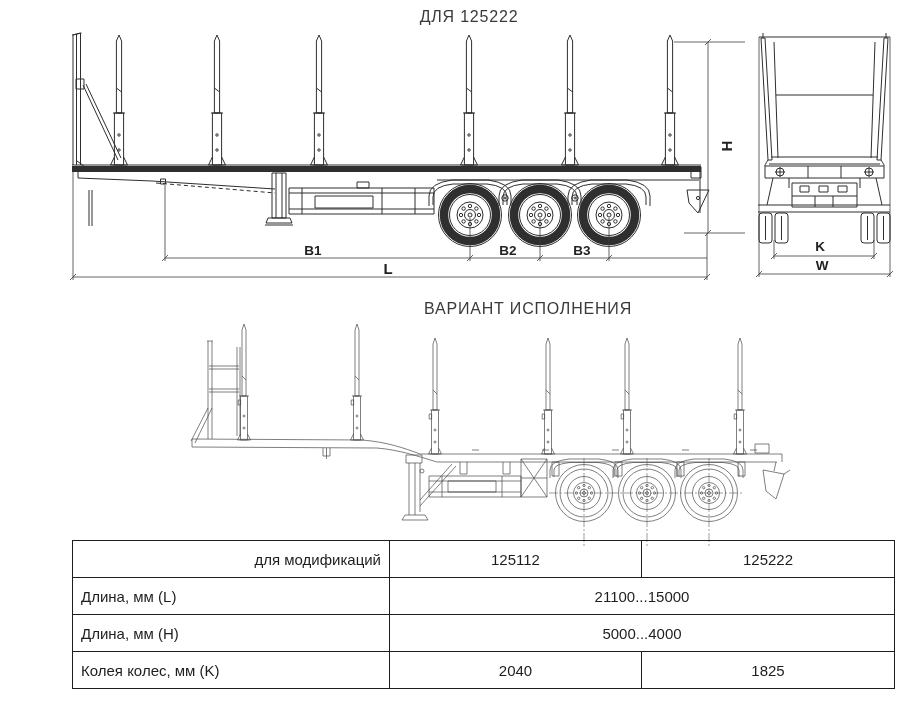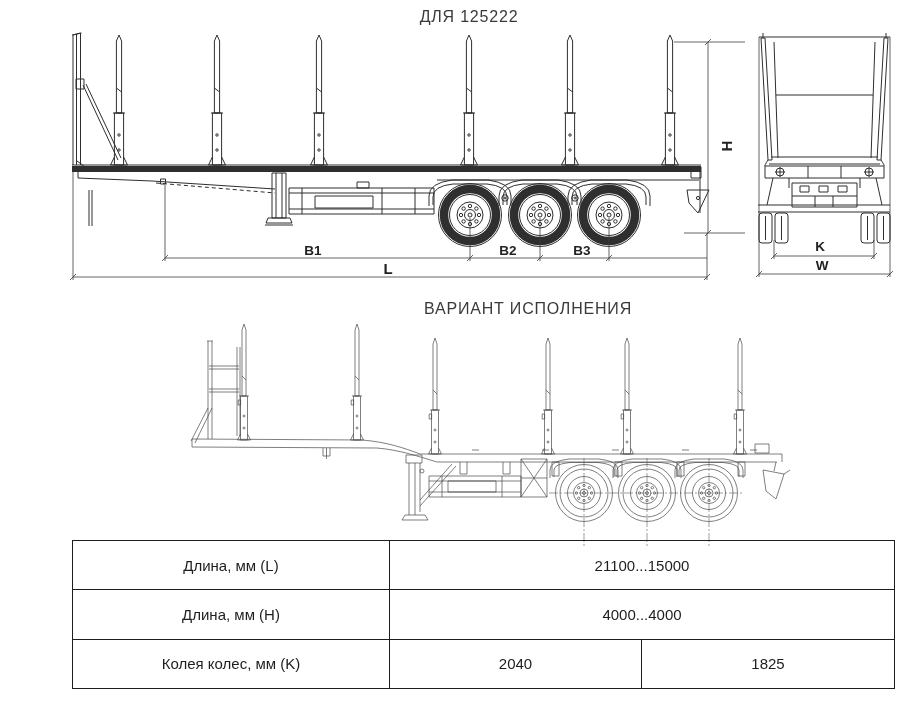--- a/index.html
+++ b/index.html
@@ -15,21 +15,21 @@
   .dim{stroke:#3c3c3c;stroke-width:0.8;fill:none;}
   .dimtxt{font-family:"Liberation Sans",sans-serif;font-weight:bold;font-size:13.5px;
           fill:#222;text-anchor:middle;}
   .dash{stroke-dasharray:4 3;}
   .cl{stroke:#5a5a5a;stroke-width:0.6;fill:none;stroke-dasharray:9 2 2 2;}
   
   #spec-table{position:absolute;left:40px;top:540px;width:822px;height:149px;
               border-collapse:collapse;table-layout:fixed;color:#1e1e1e;}
   #spec-table td{border:1.4px solid #1d1d1d;font-size:15px;height:23px;
                  padding:0 8px;white-space:nowrap;overflow:hidden;}
-  #spec-table td.lab{text-align:center;}
+  #spec-table td.lab{text-align:left;}
   #spec-table td.hdr{text-align:right;}
   #spec-table td.val{text-align:center;padding:0;}
 </style>
 </head>
 <body>
 
 <div id="canvas">
 
   <div class="drawing-title" style="left:287px;top:8px;width:300px;">ДЛЯ 125222</div>
   <div class="drawing-title" style="left:300px;top:300px;width:300px;text-align:right;">ВАРИАНТ ИСПОЛНЕНИЯ</div>
@@ -386,27 +386,32 @@
     </g>
   </svg>
 
   <table id="spec-table">
     <colgroup>
         <col style="width:317px">
         <col style="width:252px">
         <col style="width:253px">
       </colgroup>
     <tbody>
+        <tr>
+      <td class="hdr">для модификаций</td>
+      <td class="val">125112</td>
+      <td class="val">125222</td>
+    </tr>
     <tr>
       <td class="lab">Длина, мм (L)</td>
       <td class="val" colspan="2">21100...15000</td>
     </tr>
     <tr>
       <td class="lab">Длина, мм (H)</td>
-      <td class="val" colspan="2">4000...4000</td>
+      <td class="val" colspan="2">5000...4000</td>
     </tr>
     <tr>
       <td class="lab">Колея колес, мм (K)</td>
       <td class="val">2040</td>
       <td class="val">1825</td>
     </tr>
   </tbody>
     </table>
 
 </div>

